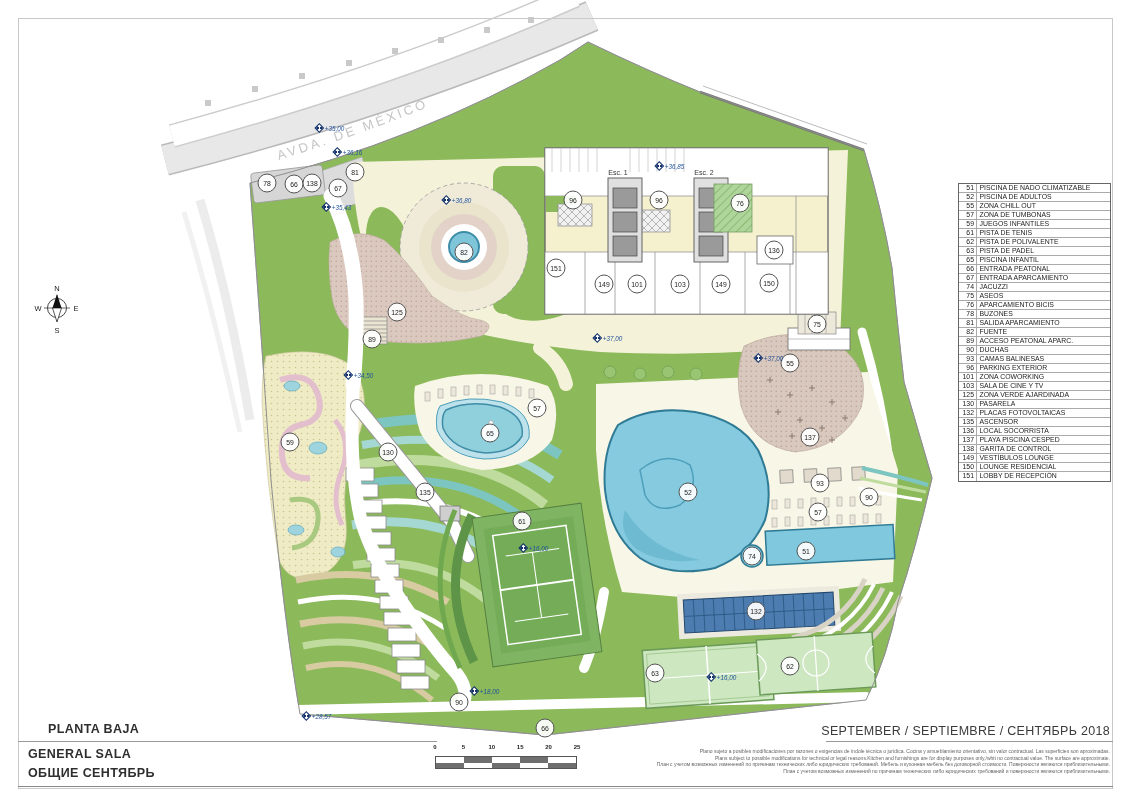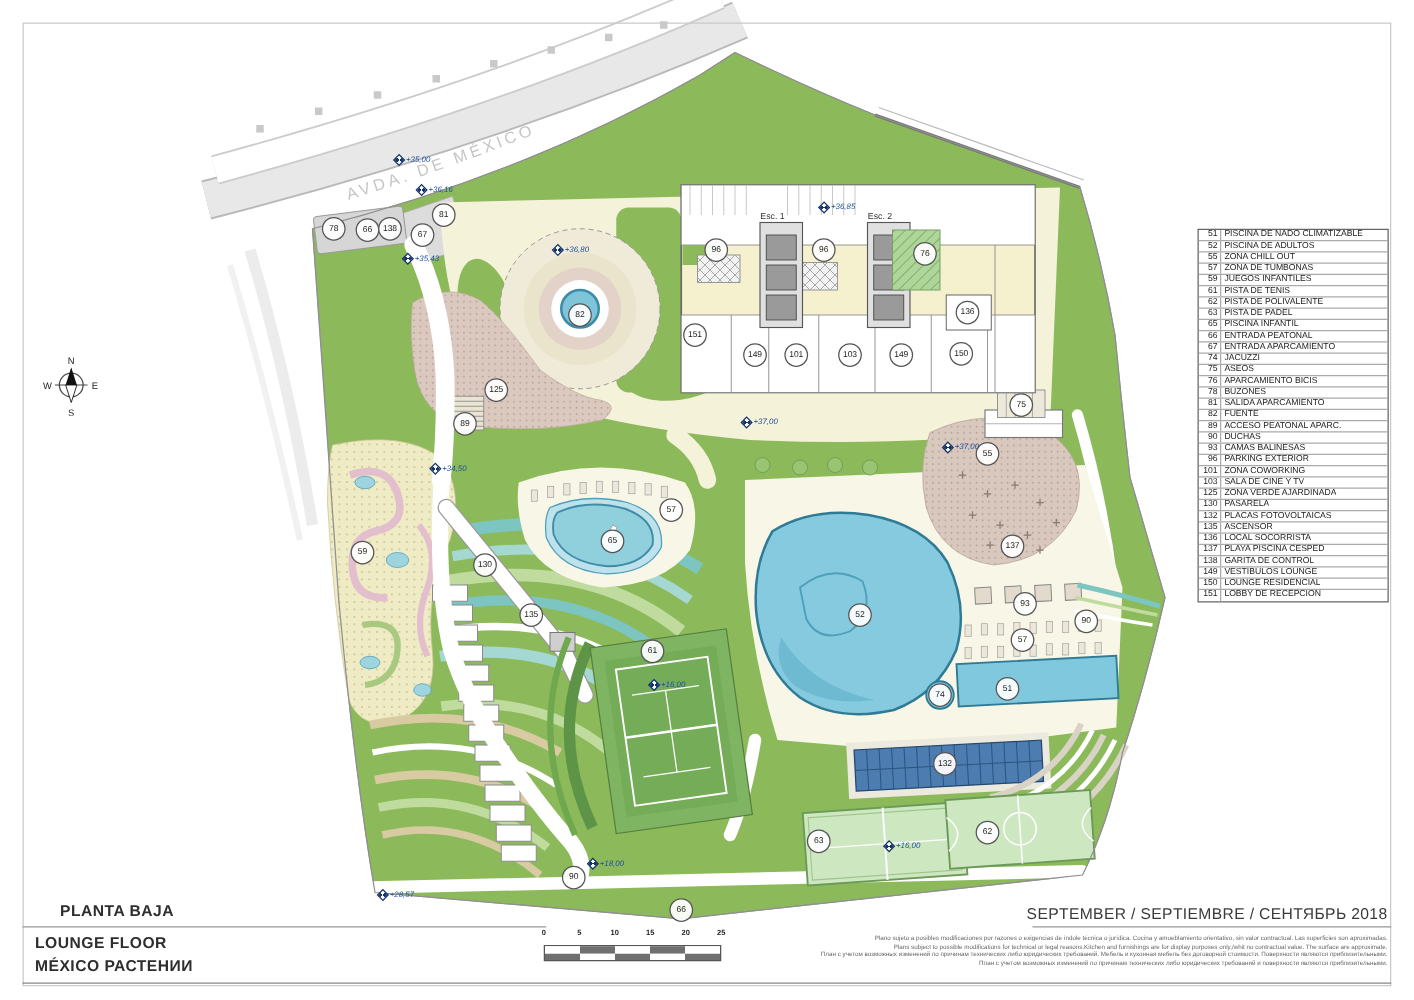--- a/index.html
+++ b/index.html
@@ -583,22 +583,22 @@
       <div class="legend-row">
         <span class="legend-num">151</span>
         <span class="legend-label">LOBBY DE RECEPCIÓN</span>
       </div>
     </div>
 </div>
 
 <div class="frame"></div>
 
 <div class="t-es">PLANTA BAJA</div>
-<div class="t-en">LOUNGE FLOOR</div>
-<div class="t-ru">MÉXICO РАСТЕНИИ</div>
+<div class="t-en">GENERAL SALA</div>
+<div class="t-ru">ОБЩИЕ СЕНТЯБРЬ</div>
 <div class="t-date">SEPTEMBER / SEPTIEMBRE / СЕНТЯБРЬ 2018</div>
 <div class="hline l-left"></div>
 <div class="hline l-right"></div>
 <div class="hline l-bottom"></div>
 
 <div class="scalebar">
   <div id="scale-ticks" style="position:absolute;left:5px;top:0;width:142px;height:10px;">
       <span class="tick" style="left: 0px;">0</span>
       <span class="tick" style="left: 28.4px;">5</span>
       <span class="tick" style="left: 56.8px;">10</span>

